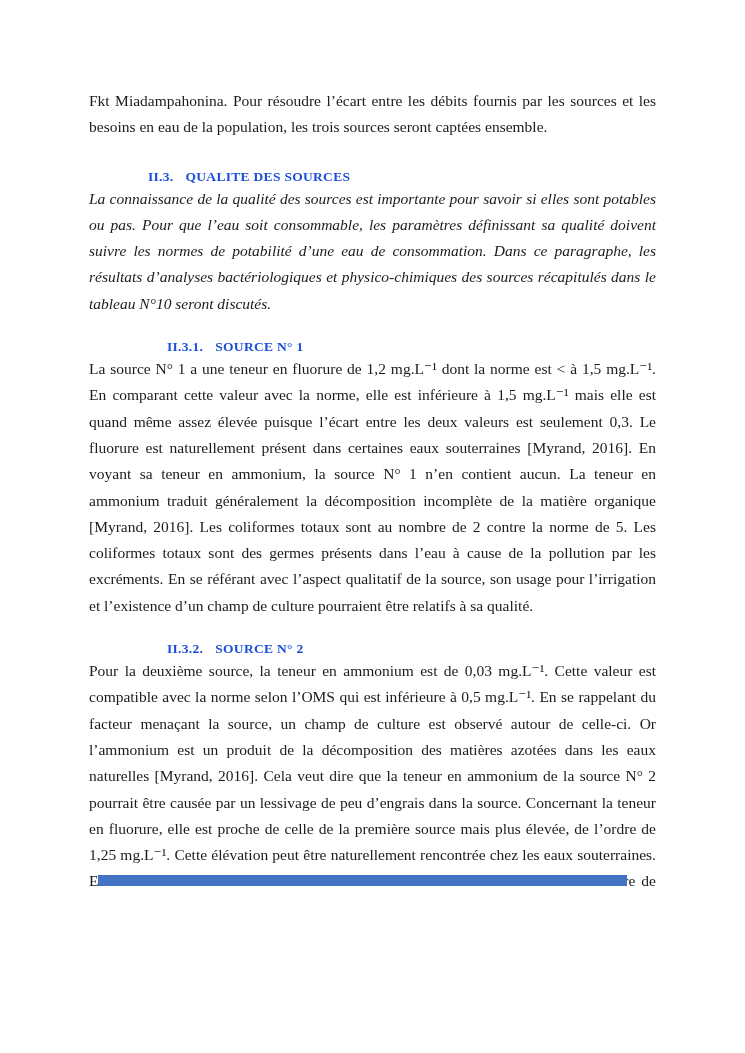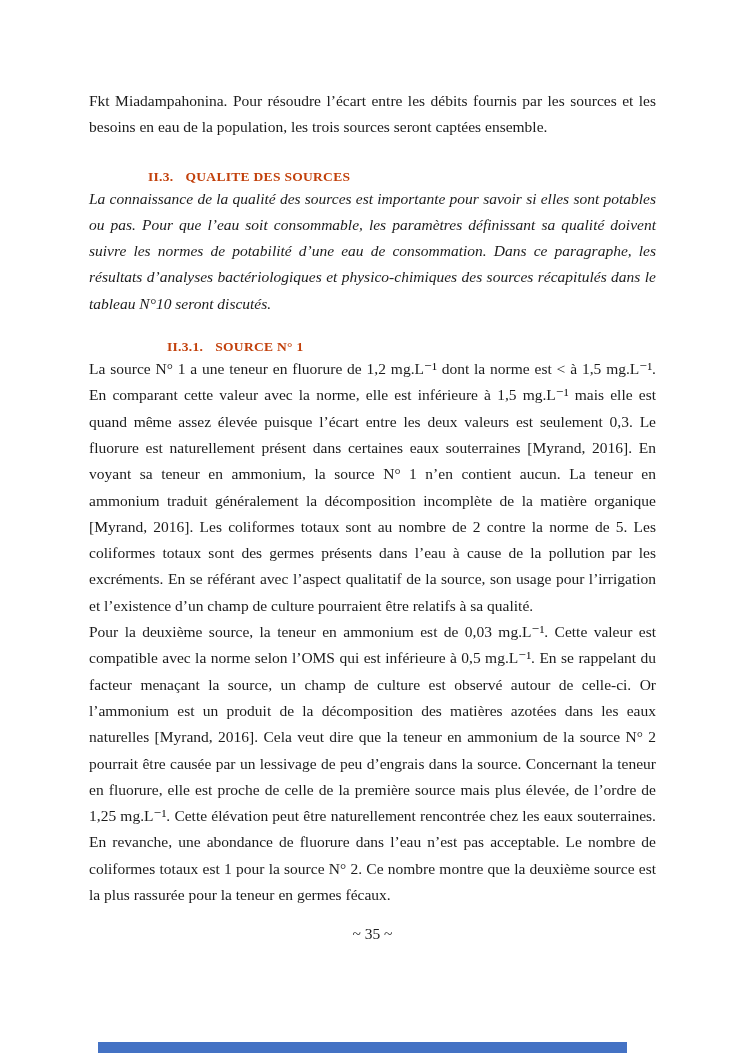--- a/index.html
+++ b/index.html
@@ -3,21 +3,21 @@
 <meta charset="utf-8">
 <style>
   html, body {
     margin: 0;
     padding: 0;
     background: #ffffff;
   }
   .page {
     position: relative;
     width: 745px;
-    height: 1053px;
+    height: 886px;
     box-sizing: border-box;
     background: #ffffff;
     padding: 88px 89px 0 89px;
     font-family: "Liberation Serif", "DejaVu Serif", serif;
     font-size: 15.5px;
     line-height: 26.3px;
     color: #1b1b1b;
     overflow: hidden;
   }
   p.body-paragraph {
@@ -26,21 +26,21 @@
     text-justify: inter-word;
   }
   .mt-intro    { margin-top: 0; }
   .mt-after-h  { margin-top: 24px; font-style: italic; }
   .mt-para     { margin-top: 10px; }
   .heading {
     font-weight: bold;
     font-size: 13.5px;
     line-height: 18px;
     letter-spacing: 0.3px;
-    color: #c2410c;
+    color: #1d4ed8;
     white-space: nowrap;
   }
   .heading .num { display: inline-block; margin-right: 12px; }
   .heading-main { margin: 27px 0 0 59px; }
   .heading-sub  { margin: 21px 0 0 78px; }
   .page-number {
     margin-top: 13px;
     text-align: center;
     font-size: 15.5px;
     color: #1b1b1b;
@@ -66,20 +66,23 @@
   </div>
 
   <p class="body-paragraph mt-after-h">La connaissance de la qualité des sources est importante pour savoir si elles sont potables ou pas. Pour que l’eau soit consommable, les paramètres définissant sa qualité doivent suivre les normes de potabilité d’une eau de consommation. Dans ce paragraphe, les résultats d’analyses bactériologiques et physico-chimiques des sources récapitulés dans le tableau N°10 seront discutés.</p>
 
   <div class="heading heading-sub">
     <span class="num">II.3.1.</span><span class="title">SOURCE N° 1</span>
   </div>
 
   <p class="body-paragraph mt-para">La source N° 1 a une teneur en fluorure de 1,2 mg.L⁻¹ dont la norme est &lt; à 1,5 mg.L⁻¹. En comparant cette valeur avec la norme, elle est inférieure à 1,5 mg.L⁻¹ mais elle est quand même assez élevée puisque l’écart entre les deux valeurs est seulement 0,3. Le fluorure est naturellement présent dans certaines eaux souterraines [Myrand, 2016]. En voyant sa teneur en ammonium, la source N° 1 n’en contient aucun. La teneur en ammonium traduit généralement la décomposition incomplète de la matière organique [Myrand, 2016]. Les coliformes totaux sont au nombre de 2 contre la norme de 5. Les coliformes totaux sont des germes présents dans l’eau à cause de la pollution par les excréments. En se référant avec l’aspect qualitatif de la source, son usage pour l’irrigation et l’existence d’un champ de culture pourraient être relatifs à sa qualité.</p>
 
+  <div class="heading heading-sub">
+    <span class="num">II.3.2.</span><span class="title">SOURCE N° 2</span>
+  </div>
 
   <p class="body-paragraph mt-para">Pour la deuxième source, la teneur en ammonium est de 0,03 mg.L⁻¹. Cette valeur est compatible avec la norme selon l’OMS qui est inférieure à 0,5 mg.L⁻¹. En se rappelant du facteur menaçant la source, un champ de culture est observé autour de celle-ci. Or l’ammonium est un produit de la décomposition des matières azotées dans les eaux naturelles [Myrand, 2016]. Cela veut dire que la teneur en ammonium de la source N° 2 pourrait être causée par un lessivage de peu d’engrais dans la source. Concernant la teneur en fluorure, elle est proche de celle de la première source mais plus élevée, de l’ordre de 1,25 mg.L⁻¹. Cette élévation peut être naturellement rencontrée chez les eaux souterraines. En revanche, une abondance de fluorure dans l’eau n’est pas acceptable. Le nombre de coliformes totaux est 1 pour la source N° 2. Ce nombre montre que la deuxième source est la plus rassurée pour la teneur en germes fécaux.</p>
 
   <div class="page-number">~ 35 ~</div>
 
   <div class="bottom-blue-bar"></div>
 
 </div>
 
 </body></html>

